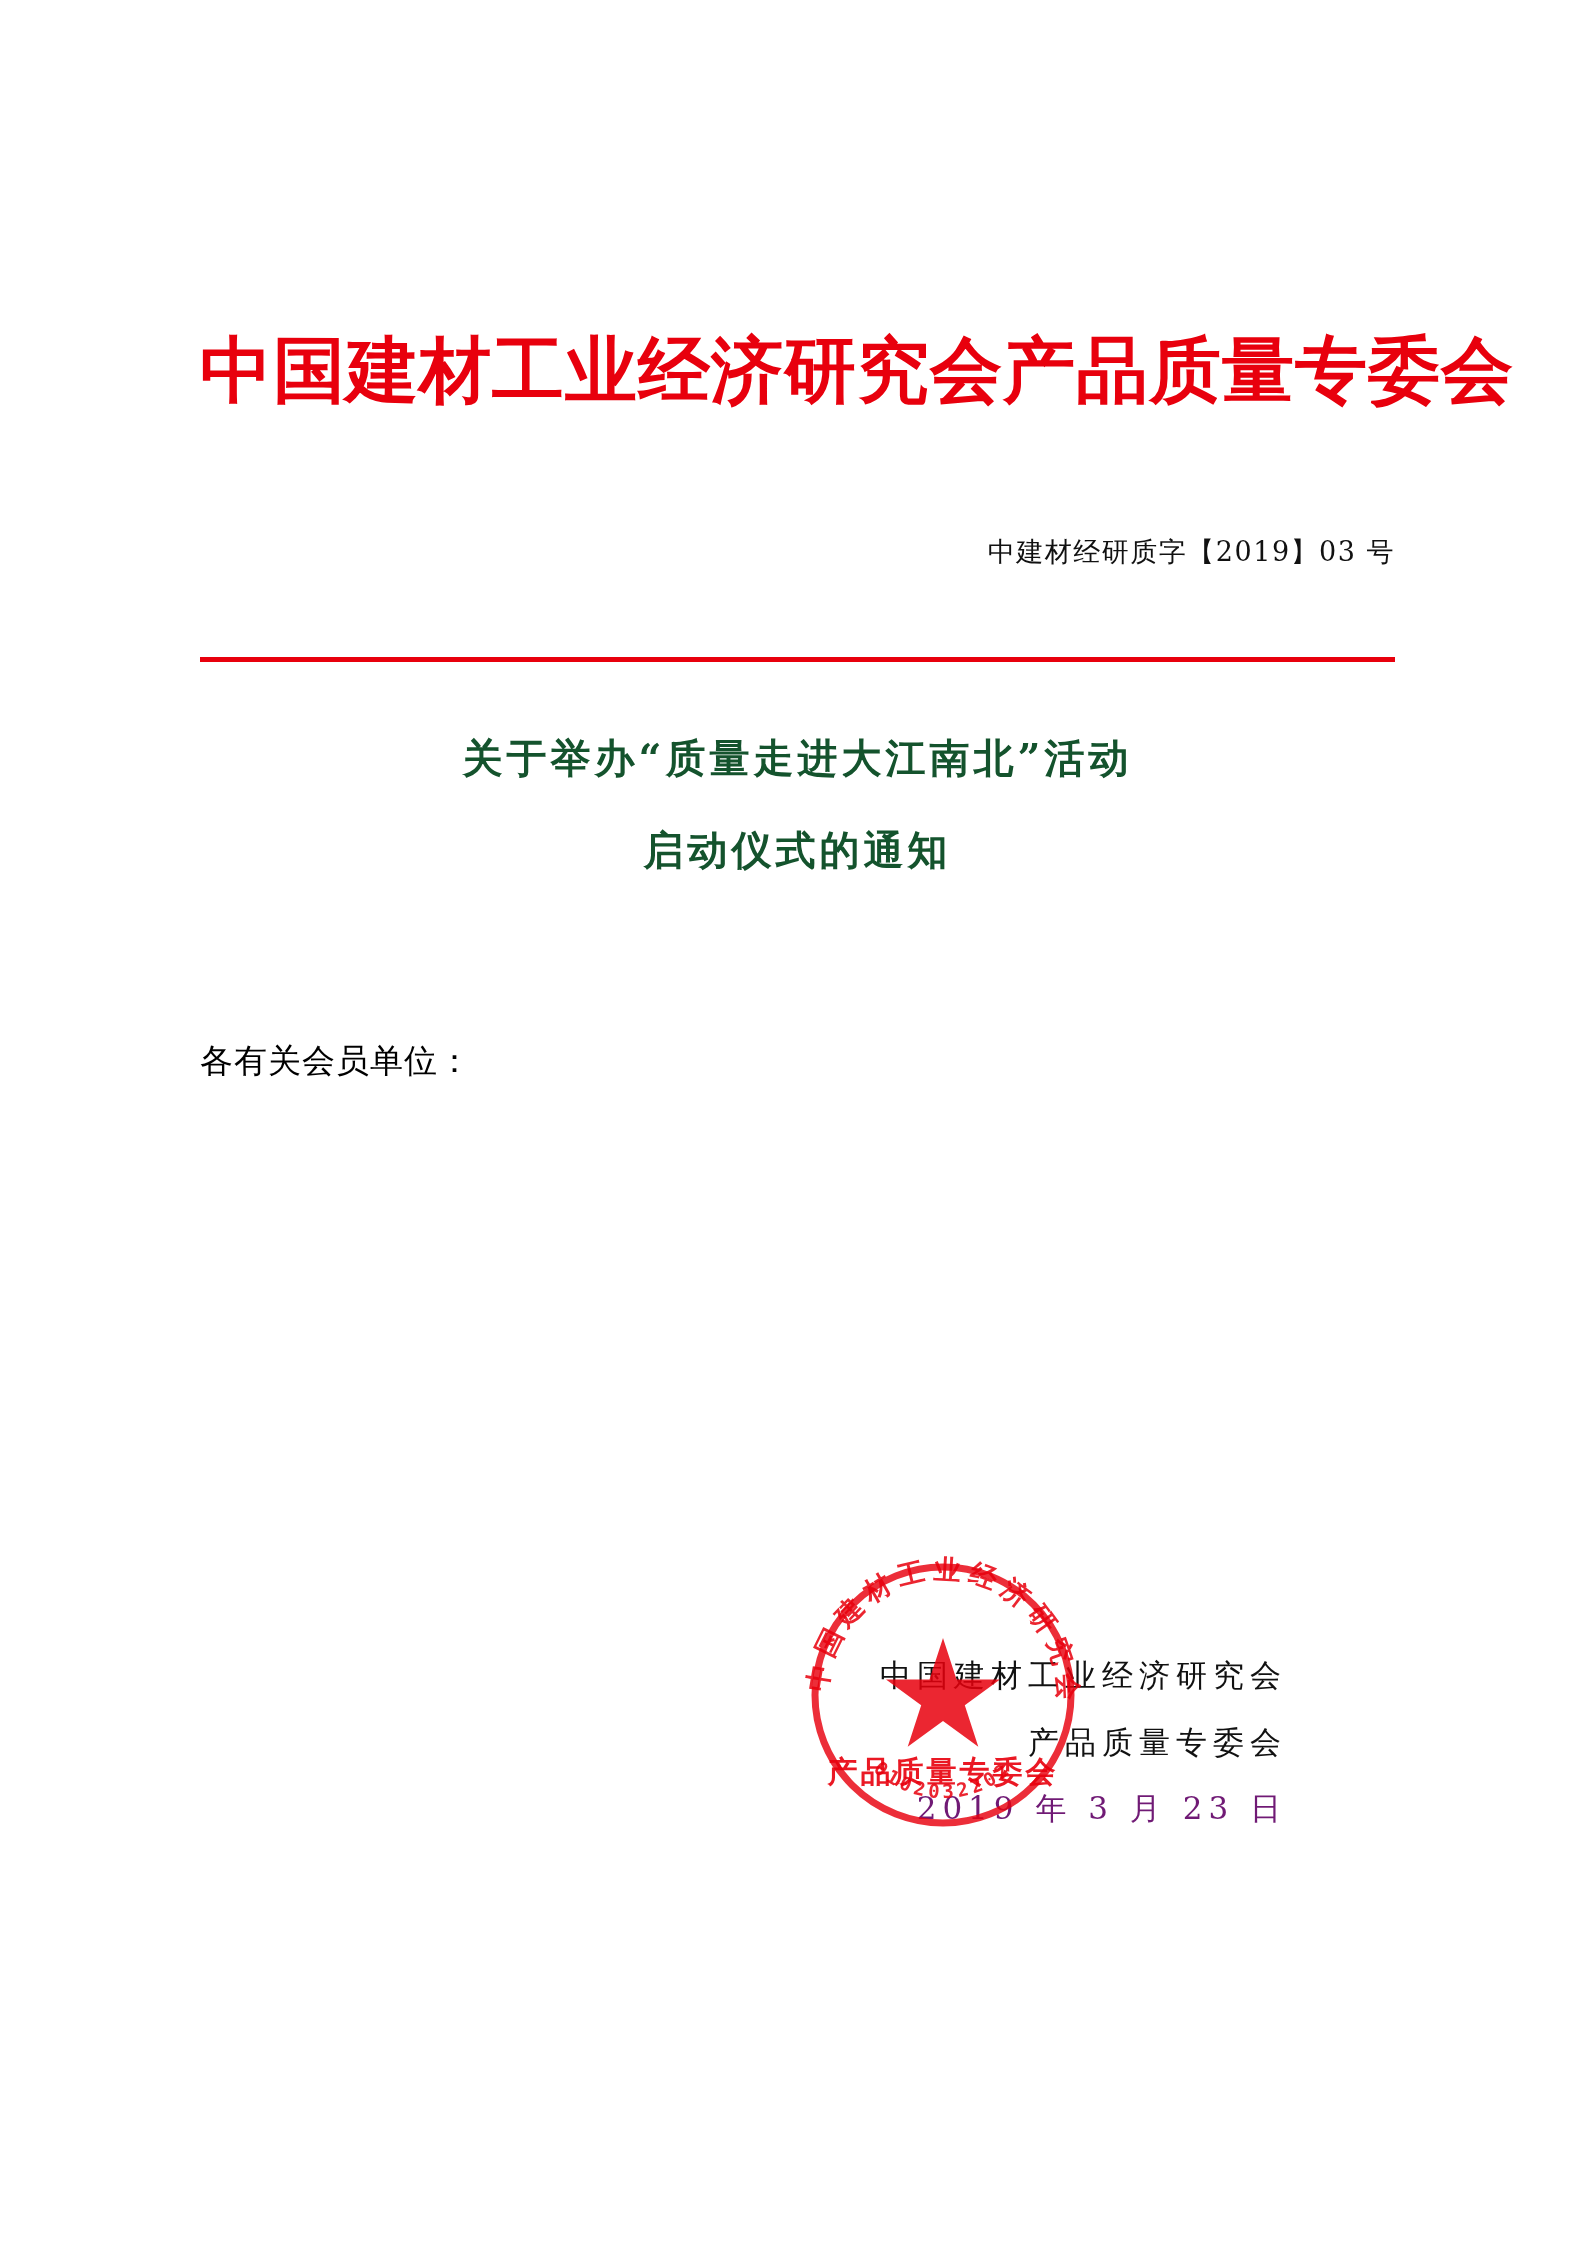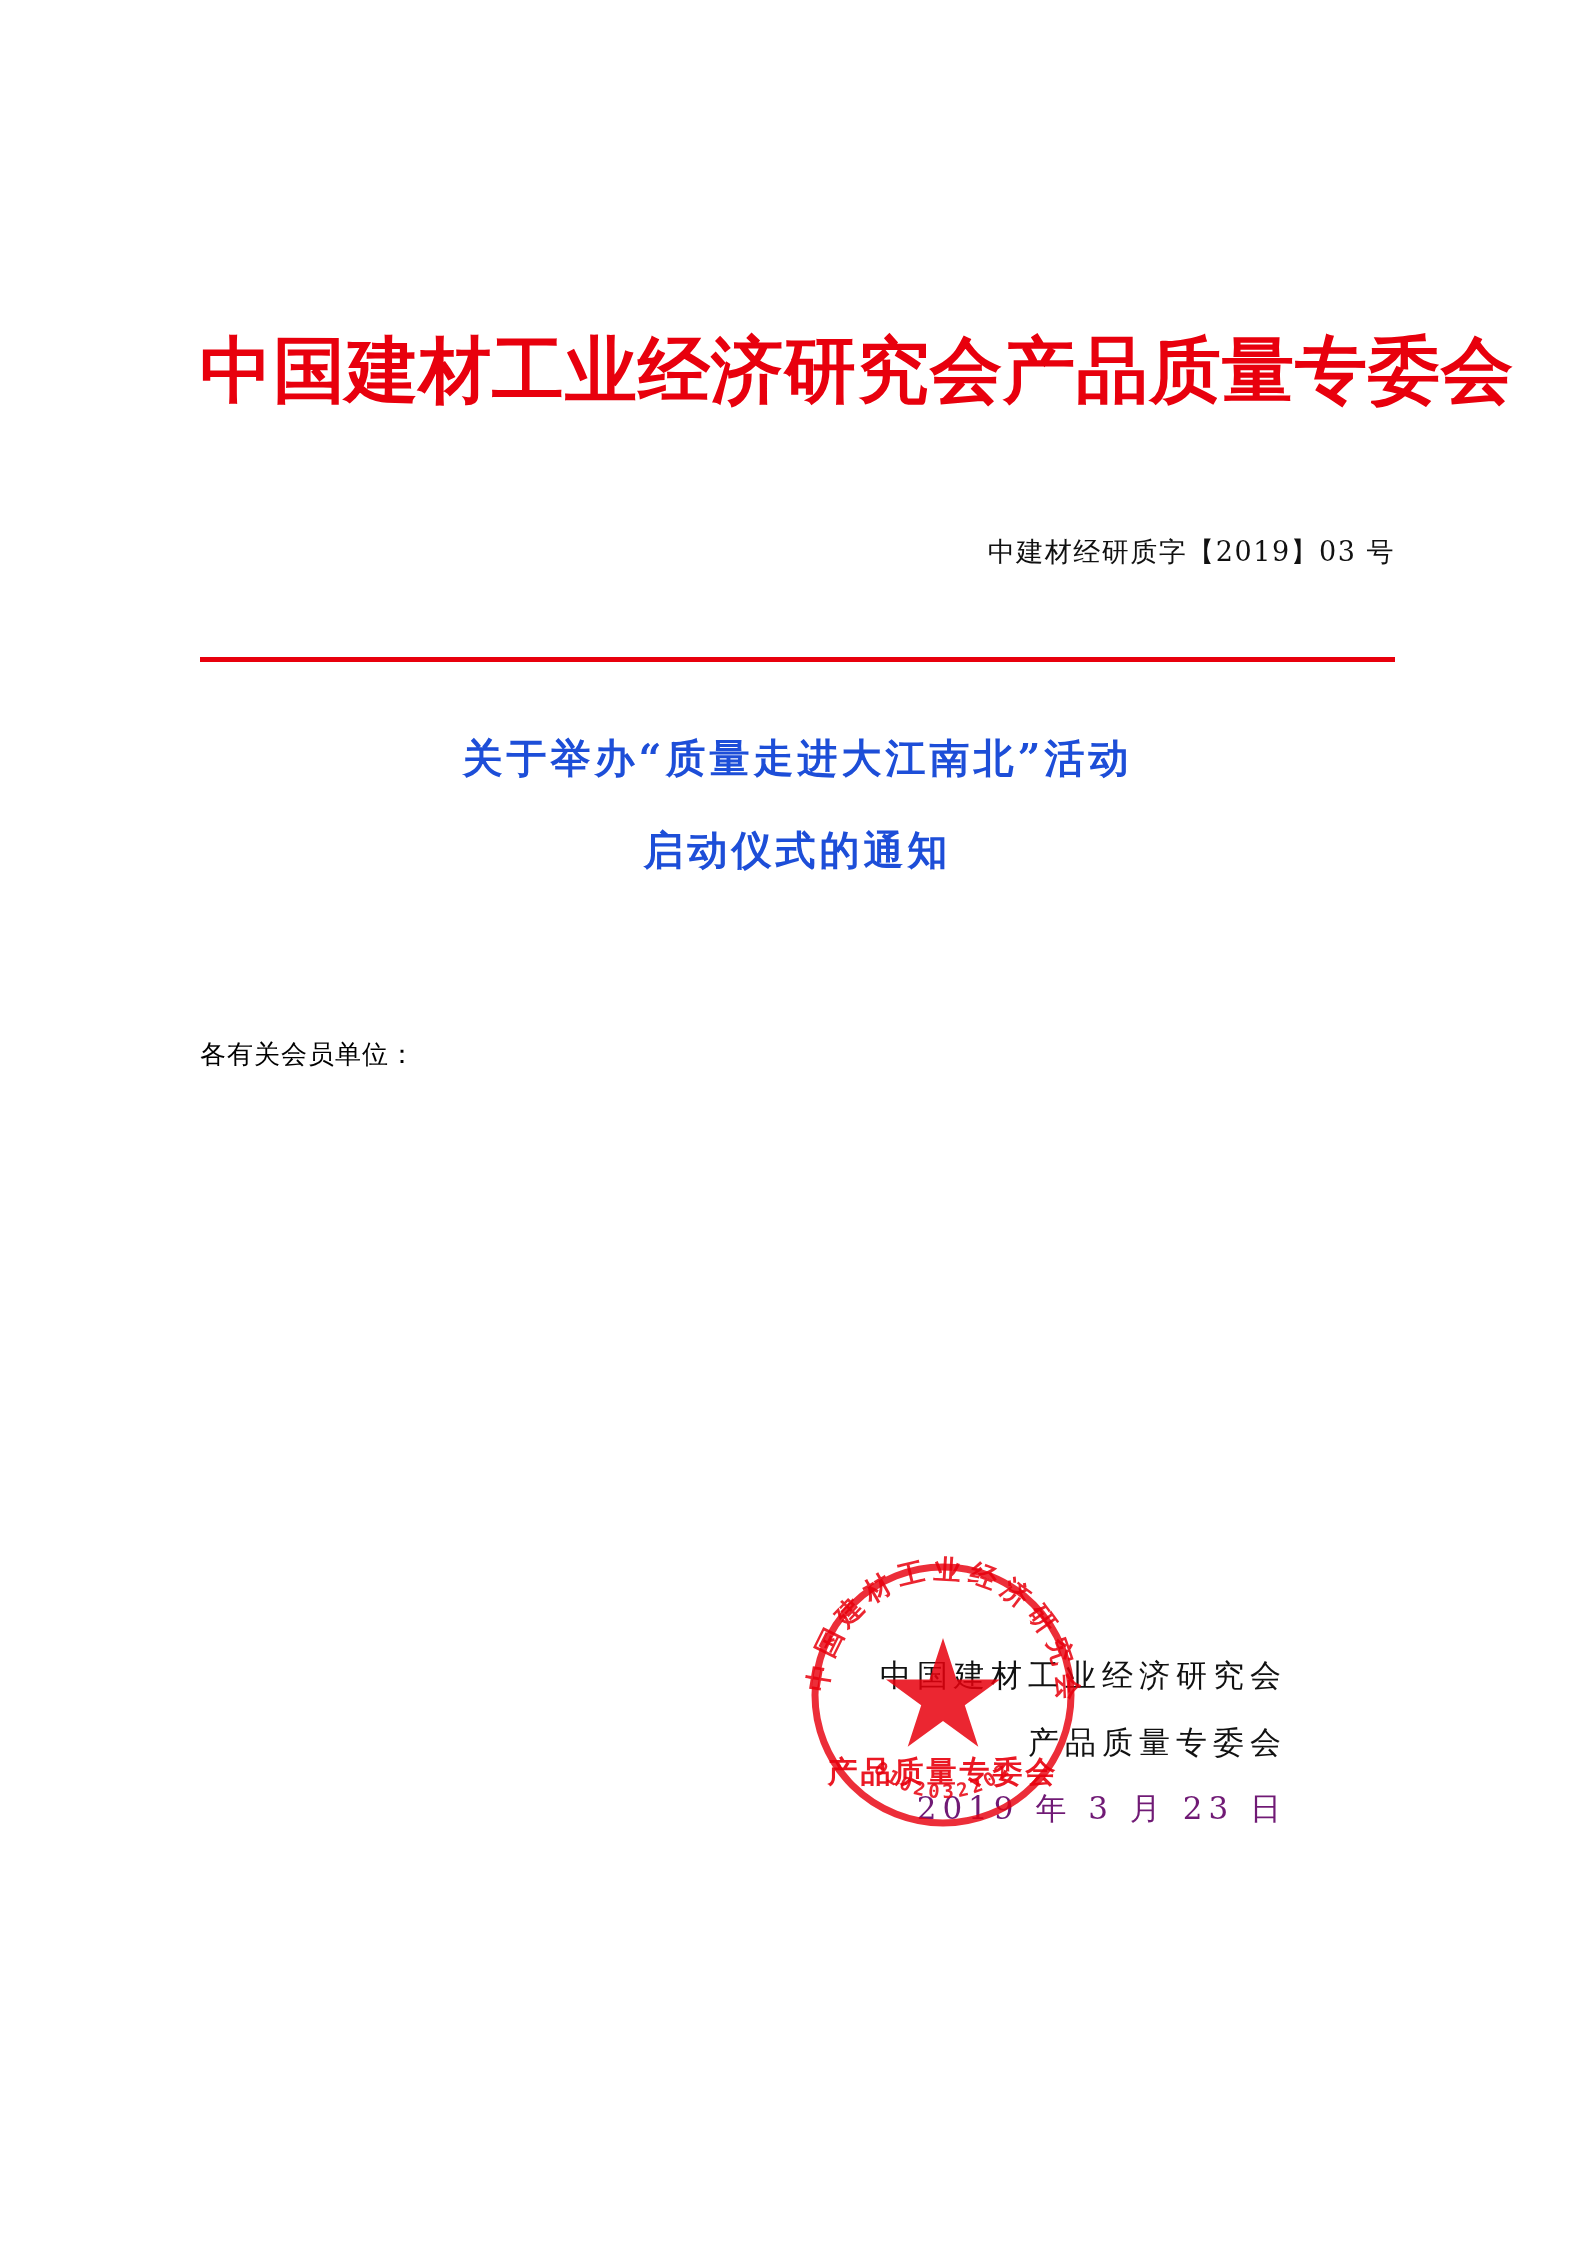--- a/index.html
+++ b/index.html
@@ -71,32 +71,32 @@
     left: 0;
     top: 700px;
     width: 1195px;
     text-align: center;
   }
   .doc-title-line {
     font-weight: bold;
     font-size: 40px;
     letter-spacing: 4px;
     line-height: 2.3;
-    color: #1d4ed8;
+    color: #14532d;
   }
 
   
   .body-block {
     position: absolute;
     left: 0;
     top: 1020px;
     width: 1195px;
   }
   .salutation {
-    font-size: 26px;
+    font-size: 33px;
     line-height: 1.75;
     letter-spacing: 1px;
     margin-bottom: 6px;
   }
   .para {
     font-size: 33px;
     line-height: 1.95;
     letter-spacing: 0.5px;
     text-align: justify;
     text-justify: inter-ideograph;

